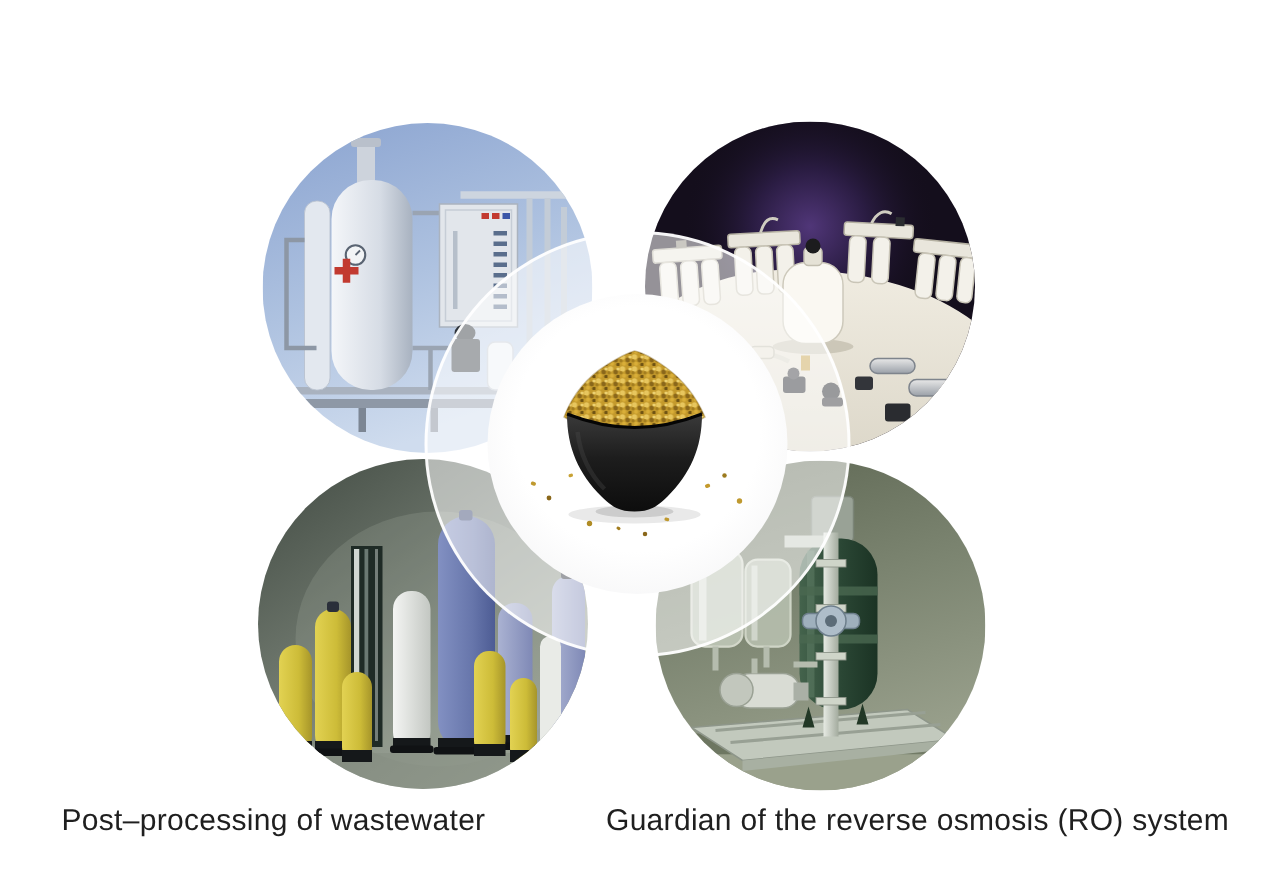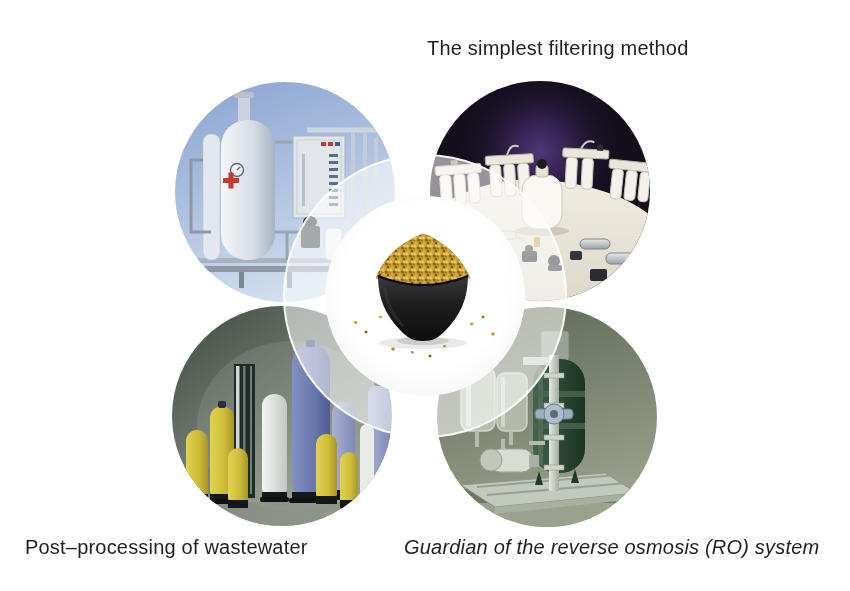--- a/index.html
+++ b/index.html
@@ -14,23 +14,22 @@
   .ccircle{position:absolute;left:325px;top:196px;width:200px;height:200px;border-radius:50%;
         background:radial-gradient(circle at 50% 45%, #ffffff 55%, #f5f5f6 85%, #ededef 100%);
         overflow:hidden;z-index:3;}
   .ccircle svg{display:block;width:100%;height:100%;}
 </style>
 </head>
 <body>
 
 <div class="stage">
 
-  <div class="caption" style="left:427px;top:37px;">The simplest filtering method</div>
-  <div class="caption" style="left:25px;top:536px;">Post–processing of wastewater</div>
-  <div class="caption" style="left:404px;top:536px;font-style:italic;">Guardian of the reverse osmosis (RO) system</div>
+  <div class="caption" style="left:41px;top:536px;">Post–processing of wastewater</div>
+  <div class="caption" style="left:404px;top:536px;">Guardian of the reverse osmosis (RO) system</div>
 
   <div class="pcircle" style="left:175px;top:82px;">
     <svg viewBox="0 0 220 220">
       <defs>
         <linearGradient id="tlbg" x1="0" y1="0" x2="0.35" y2="1">
           <stop offset="0" stop-color="#8aa3d0"></stop>
             <stop offset=".55" stop-color="#aec2e0"></stop>
             <stop offset="1" stop-color="#cfdcee"></stop>
         </linearGradient>
         <linearGradient id="tank" x1="0" y1="0" x2="1" y2="0">

